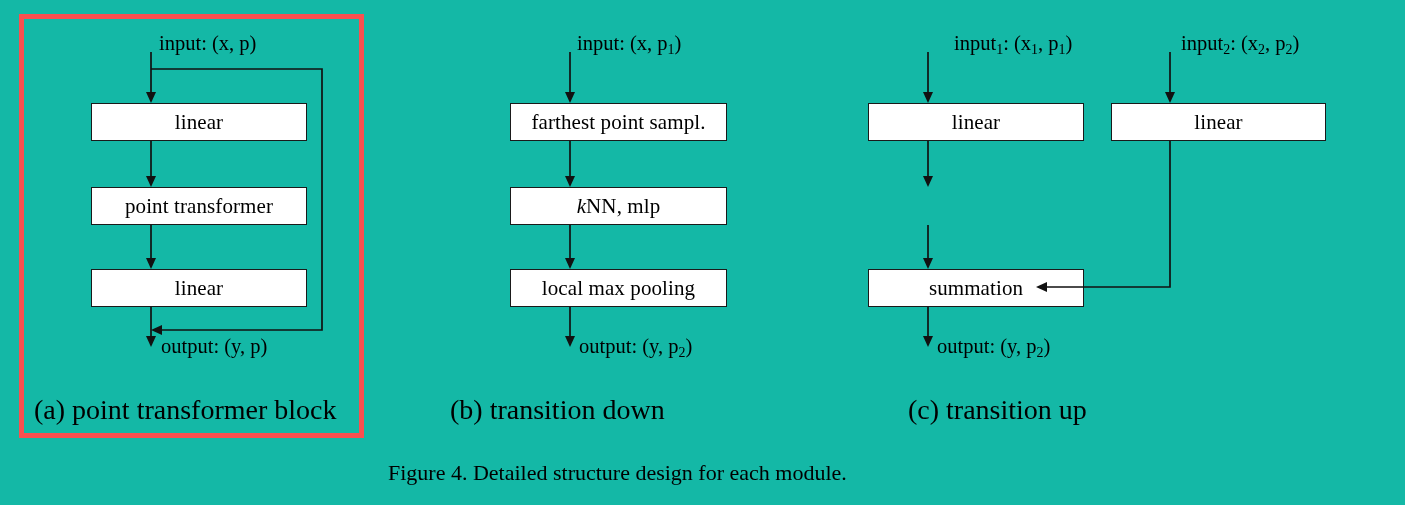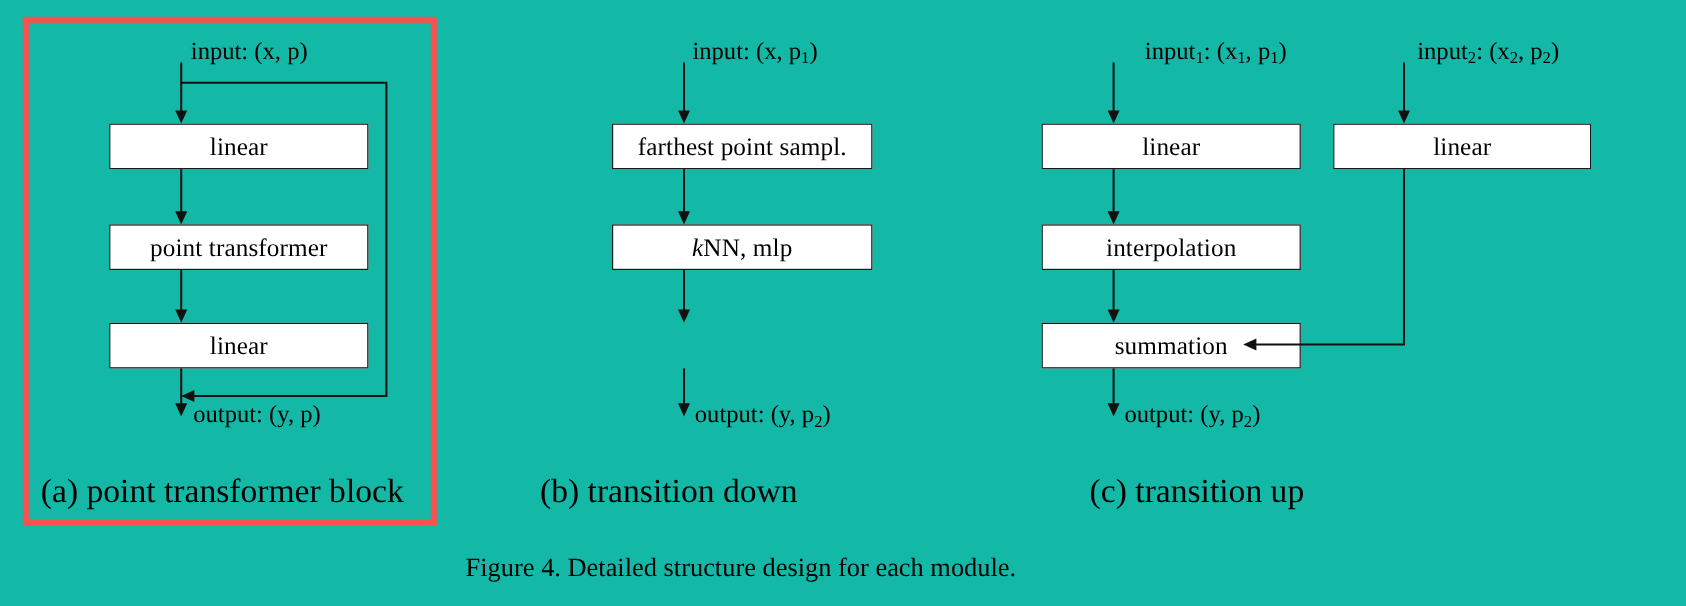--- a/index.html
+++ b/index.html
@@ -108,34 +108,34 @@
 
   <div class="io-label" style="left:577px; top:33px;"><span>input: (x, p</span><sub>1</sub><span>)</span></div>
 
   <div class="proc-box" style="left:462px; top:103px; width:217px; height:38px;">farthest point sampl.</div>
 
   <div class="proc-box" style="left:462px; top:187px; width:217px; height:38px;">
       <span class="ital">k</span>
       <span>NN, mlp</span>
     </div>
 
+  <div class="proc-box" style="left:462px; top:269px; width:217px; height:38px;">local max pooling</div>
 
   <div class="io-label" style="left:579px; top:336px;"><span>output: (y, p</span><sub>2</sub><span>)</span></div>
 
   <div class="panel-caption" style="left:450px; top:396px; width:242px;">(b) transition down</div>
 
   <div class="io-label" style="left:936px; top:33px;margin-left:18px;"><span>input</span><sub>1</sub><span>: (x</span><sub>1</sub><span>, p</span><sub>1</sub><span>)</span></div>
 
   <div class="io-label" style="left:1181px; top:33px;"><span>input</span><sub>2</sub><span>: (x</span><sub>2</sub><span>, p</span><sub>2</sub><span>)</span></div>
 
   <div class="proc-box" style="left:820px; top:103px; width:216px; height:38px;">linear</div>
 
   <div class="proc-box" style="left:1063px; top:103px; width:215px; height:38px;">linear</div>
 
-  <div class="proc-box" style="left:820px; top:187px; width:216px; height:38px;">interpolation</div>
 
   <div class="proc-box" style="left:820px; top:269px; width:216px; height:38px;">summation</div>
 
   <div class="io-label" style="left:937px; top:336px;"><span>output: (y, p</span><sub>2</sub><span>)</span></div>
 
   <div class="panel-caption" style="left:908px; top:396px; width:240px;">(c) transition up</div>
 
   <div class="figure-caption" style="left:388px; top:462px;">Figure 4. Detailed structure design for each module.</div>
 
   <svg id="wires" viewBox="0 0 1405 505">

